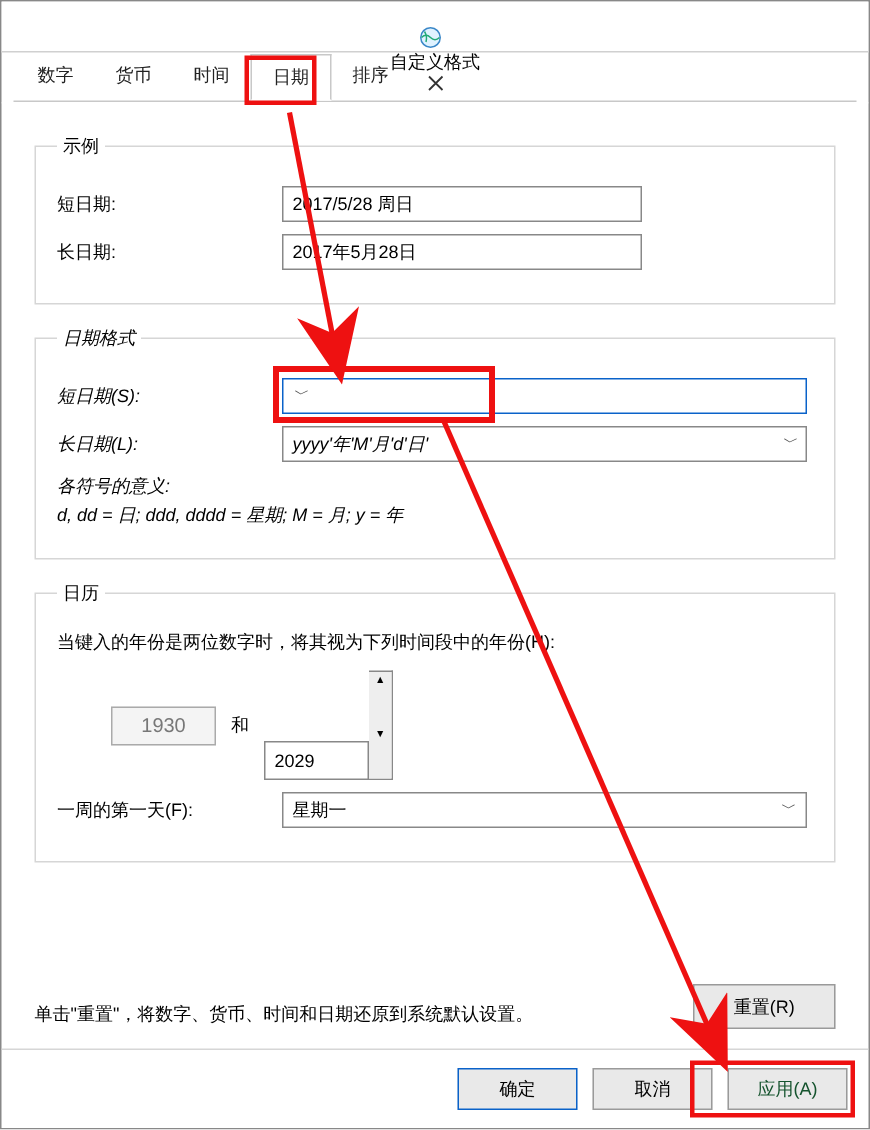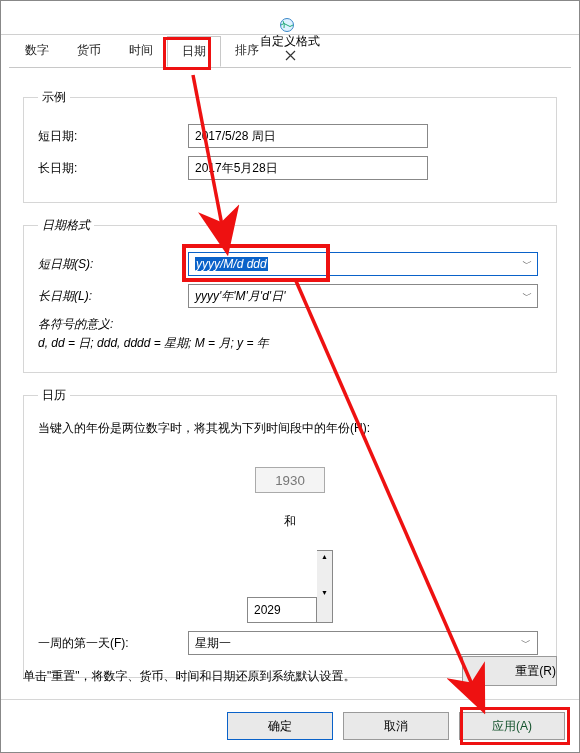--- a/index.html
+++ b/index.html
@@ -175,36 +175,36 @@
     width: 340px;
     line-height: 1.6;
   }
   .reset-btn {
     position: absolute;
     right: 22px;
     bottom: 66px;
     width: 95px; height: 30px;
     border: 1px solid #9a9a9a;
     background: #e9e9e9;
-    text-align: right;
+    text-align: center;
     line-height: 28px;
   }
   .dlg-separator {
     position: absolute;
     left: 0; right: 0; bottom: 52px;
     border-top: 1px solid #d6d6d6;
   }
   .dlg-buttons {
     position: absolute;
     right: 14px; bottom: 12px;
     display: flex;
     gap: 10px;
   }
   .dlg-buttons .btn {
-    width: 106px; height: 28px;
+    width: 80px; height: 28px;
     border: 1px solid #9a9a9a;
     background: #e9e9e9;
     text-align: center;
     line-height: 26px;
   }
   .dlg-buttons .btn.default {
     border: 1.5px solid #0a62c9;
     background: #e9e9e9;
   }
   .dlg-buttons .btn.disabled {
@@ -270,21 +270,20 @@
         <div class="display-box">2017年5月28日</div>
       </div>
     </fieldset>
 
     <fieldset class="group" style="position:relative;font-style:italic;">
       <legend>日期格式</legend>
 
       <div class="row" style="position:relative;">
         <div class="lbl">短日期(S):</div>
         <div class="combo selected-blue">
-          <span class="combo-text"><span class="sel-highlight">yyyy/M/d ddd</span></span>
           <span class="chev">﹀</span>
         </div>
 
         <div class="red-box-inline" style="left:144px; top:-8px; width:148px; height:38px;"></div>
       </div>
 
       <div class="row">
         <div class="lbl">长日期(L):</div>
         <div class="combo">
           <span class="combo-text">yyyy'年'M'月'd'日'</span>
@@ -292,21 +291,21 @@
         </div>
       </div>
 
       <div class="legend-text">各符号的意义:</div>
       <div class="hint-line">d, dd = 日;  ddd, dddd = 星期;  M = 月;  y = 年</div>
     </fieldset>
 
     <fieldset class="group">
       <legend>日历</legend>
       <div class="calendar-row1">当键入的年份是两位数字时，将其视为下列时间段中的年份(H):</div>
-      <div class="row" style="gap:20px;flex-direction:column;">
+      <div class="row" style="gap:10px;">
         <div style="width:26px;"></div>
         <input class="year-input" disabled="" value="1930" style="">
         <span>和</span>
         <span class="spinner-wrap">
           <span class="spinner-input">2029</span>
           <span class="spinner-btns">
             <div>▲</div>
             <div>▼</div>
           </span>
         </span>

